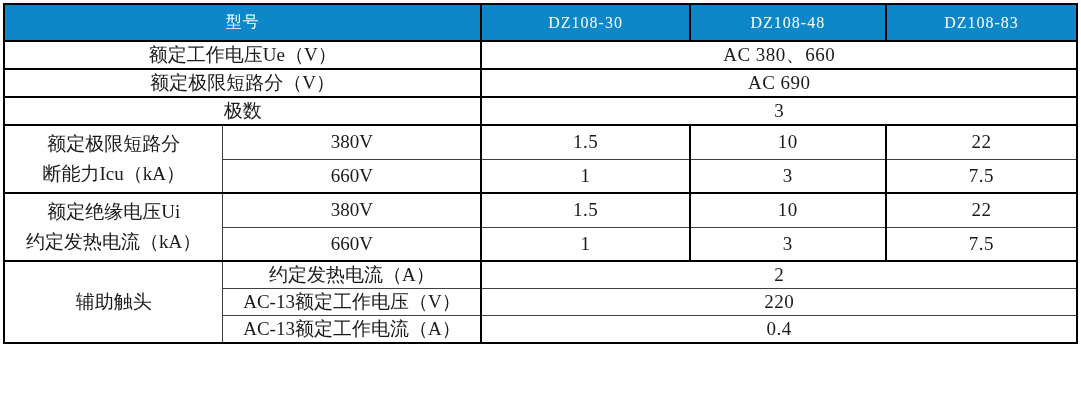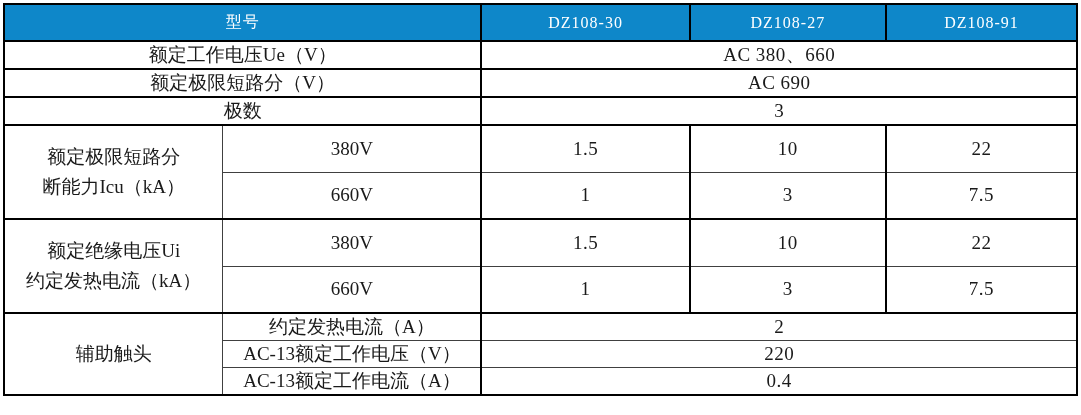--- a/index.html
+++ b/index.html
@@ -45,21 +45,21 @@
     font-size: 16px;
     letter-spacing: 1px;
     border-bottom: 2px solid #000000;
   }
   
   tr.group > td { border-top: 2px solid #000000; }
   
   .bl2 { border-left: 2px solid #000000; }
   
   td.twoline {
-    padding: 16px;
+    padding: 3px;
     margin-left: 40px;
   }
   td.twoline .lines {
     display: flex;
     flex-direction: column;
     justify-content: space-around;
     height: 100%;
     min-height: 60px;
   }
   .num { letter-spacing: 0.5px; }
@@ -72,22 +72,22 @@
     <col class="c-a">
       <col class="c-b">
       <col class="c-c">
       <col class="c-d">
       <col class="c-e">
   </colgroup>
   <thead>
     <tr>
       <th colspan="2">型号</th>
       <th class="bl2">DZ108-30</th>
-      <th class="bl2">DZ108-27</th>
-      <th class="bl2">DZ108-91</th>
+      <th class="bl2">DZ108-48</th>
+      <th class="bl2">DZ108-83</th>
     </tr>
   </thead>
   <tbody>
     <tr class="group">
       <td colspan="2">额定工作电压Ue（V）</td>
       <td colspan="3" class="bl2 num">AC 380、660</td>
     </tr>
     <tr class="group">
       <td colspan="2">额定极限短路分（V）</td>
       <td colspan="3" class="bl2 num">AC 690</td>

